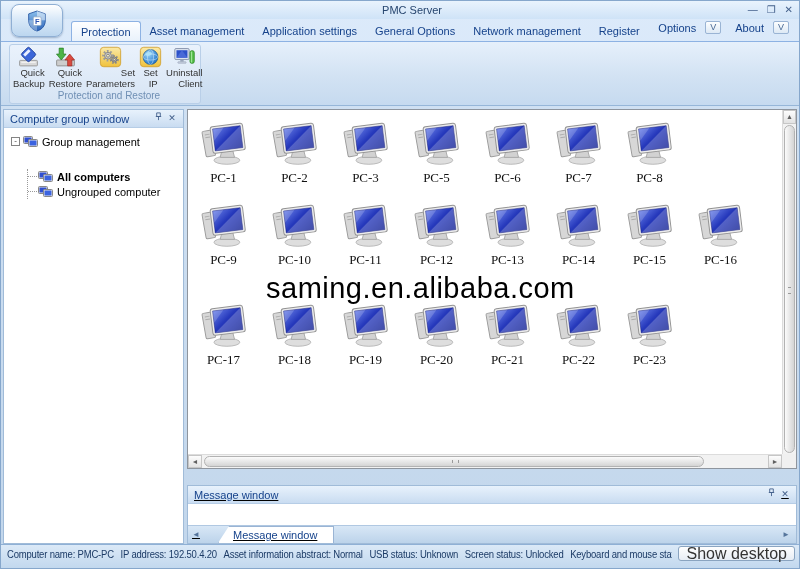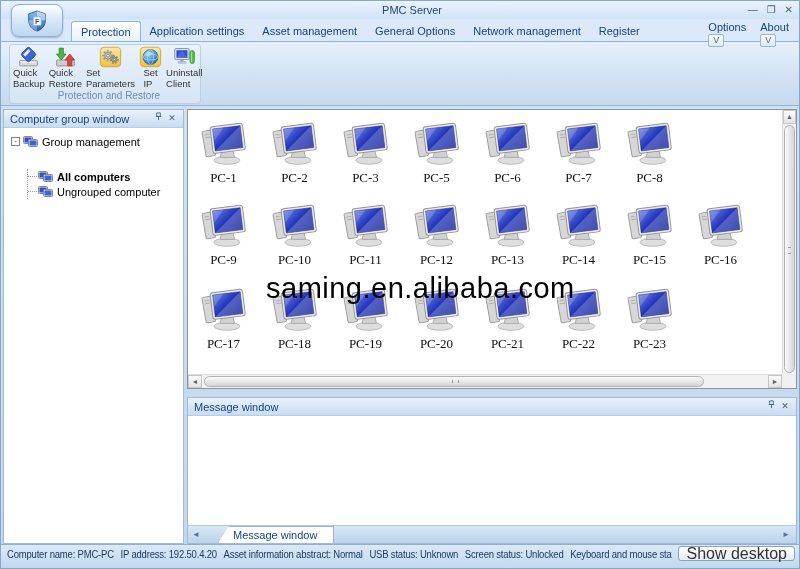--- a/index.html
+++ b/index.html
@@ -15,33 +15,33 @@
   
   .orb { position:absolute; left:10px; top:3px; width:52px; height:33px; border-radius:8px;
          background:linear-gradient(#ffffff,#d9e9f8 45%,#bcd6ef); border:1px solid #8fafd4;
          box-shadow:0 1px 2px rgba(60,90,130,.4); display:flex; align-items:center; justify-content:center; z-index:5; }
 
   
   .tabrow { height:22px; flex:none; display:flex; align-items:flex-end; padding-left:70px; position:relative; }
   .tab { height:20px; line-height:20px; padding:0 9px; font-size:11px; color:#15428b; border-radius:3px 3px 0 0; white-space:nowrap; }
   .tab.active { background:linear-gradient(#fdfeff,#e9f2fb); border:1px solid #8db2e3; border-bottom:none; }
   .right-menus { position:absolute; right:10px; top:2px; display:flex; gap:14px; z-index:4; }
-  .menu { display:flex; flex-direction:column; align-items:flex-start; gap:1px; }
+  .menu { display:flex; flex-direction:row; align-items:center; gap:9px; }
   .menu-label { font-size:11px; color:#15428b; }
   .v-btn { width:16px; height:13px; font-size:9px; line-height:11px; text-align:center; color:#4a6a95;
            background:linear-gradient(#fdfefe,#dde9f5); border:1px solid #9ab4d4; border-radius:2px; }
 
   
   .ribbon { height:65px; flex:none; background:linear-gradient(#e6f0fb,#d2e2f3 55%,#c6daef);
             border-top:1px solid #8db2e3; border-bottom:1px solid #96b6d8; padding:2px 0 0 8px; }
   .rgroup { width:192px; height:60px; border:1px solid #b9cfe8; border-radius:3px;
             background:linear-gradient(#eaf2fc,#d6e4f4); display:flex; flex-direction:column; }
   .rbuttons { flex:1; display:flex; justify-content:space-between; padding:0 1px; }
   .rbtn { display:flex; flex-direction:column; align-items:center; padding:1px 2px 0 2px; font-size:9.5px;
-          color:#333; text-align:left; line-height:10.5px; border-radius:2px; }
+          color:#333; text-align:right; line-height:10.5px; border-radius:2px; }
   .rbtn svg { width:23px; height:22px; flex:none; }
   .rcaption { height:13px; flex:none; text-align:center; font-size:10px; color:#6f8fb4; line-height:12px;margin-left:8px; }
 
   
   .workspace { flex:1; min-height:0; display:flex; gap:3px; padding:3px 2px 0 2px; background:linear-gradient(#cfe0f2,#c3d7ec); }
 
   .panel-header { height:18px; flex:none; background:linear-gradient(#e8f2fc,#c9dcf1); border-bottom:1px solid #b6cde6;
                   display:flex; align-items:center; padding:0 4px 0 6px; font-size:11px; color:#15428b; }
   .ph-spacer { flex:1; }
   .ph-icon { width:14px; height:13px; font-size:9px; color:#44618c; text-align:center; line-height:13px; }
@@ -54,24 +54,24 @@
               text-align:center; color:#333; margin:0 3px 0 5px; }
   .tree-icon { width:15px; height:12px; flex:none; margin-right:4px; }
   .tree-children { margin-left:21px;margin-top:20px; }
   .tree-children .tree-row { position:relative; padding-left:10px; }
   .tree-children .tree-row::before { content:""; position:absolute; left:0; top:7px; width:9px; border-top:1px dotted #9a9a9a; }
   .tree-children { border-left:1px dotted #9a9a9a; }
   .bold { font-weight:bold; }
 
   
   .main-col { flex:1; min-width:0; display:flex; flex-direction:column; }
-  .canvas-wrap { height:280px; flex:none; position:relative; border:1px solid #8e959e; background:#fff; overflow:hidden; }
+  .canvas-wrap { height:360px; flex:none; position:relative; border:1px solid #8e959e; background:#fff; overflow:hidden; }
   .pc-grid { position:absolute; left:0; top:0; right:14px; bottom:14px; padding-top:12px; overflow:hidden; }
   .pc-row { display:flex; margin-bottom:18px; }
-  .pc-row:nth-child(2) { margin-bottom:20px; }
+  .pc-row:nth-child(2) { margin-bottom:36px; }
   .pc-item { width:71px; display:flex; flex-direction:column; align-items:center; }
   .pc-item svg { width:50px; height:44px; }
   .pc-label { margin-top:4px; font-family:"Liberation Serif",serif; font-size:13px; color:#111; }
   .watermark { position:absolute; left:78px; top:162px; font-size:29px; color:#000000; letter-spacing:0.5px; z-index:3; }
 
   
   .vscroll { position:absolute; top:0; right:0; bottom:14px; width:14px; background:#f2f2f2; border-left:1px solid #dcdcdc;
              display:flex; flex-direction:column; }
   .scroll-btn { height:14px; width:100%; flex:none; background:linear-gradient(#fdfdfd,#e2e2e2); border:1px solid #c6c6c6;
                 color:#606060; font-size:7px; text-align:center; line-height:12px; }
@@ -80,21 +80,21 @@
   .vthumb::after { content:""; position:absolute; left:3px; right:3px; top:50%; height:5px; margin-top:-2px;
                    border-top:1px solid #9a9a9a; border-bottom:1px solid #9a9a9a; }
   .hscroll { position:absolute; left:0; right:14px; bottom:0; height:14px; background:#f2f2f2; border-top:1px solid #dcdcdc; display:flex; }
   .hthumb { width:500px; margin:1px 2px; background:linear-gradient(#fbfbfb,#d4d4d4); border:1px solid #b2b2b2; border-radius:6px; position:relative; }
   .hthumb::after { content:""; position:absolute; top:3px; bottom:3px; left:50%; width:5px; margin-left:-2px;
                    border-left:1px solid #9a9a9a; border-right:1px solid #9a9a9a; }
   .hscroll .right-btn { margin-left:auto; }
   .scroll-corner { position:absolute; right:0; bottom:0; width:14px; height:14px; background:#f0f0f0; }
 
   
-  .message-panel { margin-top:8px; flex:1; min-height:0; display:flex; flex-direction:column; border:1px solid #a0bbd8; background:#fff; }
+  .message-panel { margin-top:16px; flex:1; min-height:0; display:flex; flex-direction:column; border:1px solid #a0bbd8; background:#fff;text-decoration:underline; }
   .msg-body { flex:1; background:#fff; }
   .tabstrip { height:18px; flex:none; background:linear-gradient(#d8e7f6,#bcd3ea); border-top:1px solid #b0c8e2;
               display:flex; align-items:flex-end; position:relative; }
   .strip-arrow { width:16px; font-size:8px; color:#55759c; text-align:center; line-height:17px; align-self:stretch; }
   .strip-tab { margin-left:14px; background:#fff; border:1px solid #9ab4d4; border-bottom:none; height:17px;
                padding:0 16px 0 14px; font-size:11px; color:#15428b; line-height:16px;
                clip-path:polygon(11px 0, 100% 0, 100% 100%, 0 100%); }
   .strip-arrow-right { position:absolute; right:2px; top:0; }
 
   
@@ -150,22 +150,22 @@
       <path d="M12 1 L22 4.5 V12 H12 Z" fill="#e9f3fc" opacity="0.55"></path>
       <path d="M12 12 H2 C2 19 6.5 23.5 12 25 Z" fill="#e9f3fc" opacity="0.35"></path>
       <rect x="7.5" y="8" width="9.5" height="10.5" rx="1.5" fill="#ffffff" stroke="#8fa8c8"></rect>
       <text x="12.3" y="16.6" font-size="9" font-weight="bold" fill="#2a52b0" text-anchor="middle" font-family="Liberation Sans, sans-serif">F</text>
     </svg>
   </div>
 
   <div class="tabrow">
     <div style="display:flex" id="tabs">
         <div class="tab active">Protection</div>
+        <div class="tab">Asset management</div>
         <div class="tab">Application settings</div>
-        <div class="tab">Asset management</div>
         <div class="tab">General Options</div>
         <div class="tab">Network management</div>
         <div class="tab">Register</div>
       </div>
     <div class="right-menus" id="rightMenus">
         <div class="menu">
           <span class="menu-label">Options</span>
           <span class="v-btn">V</span>
         </div>
         <div class="menu">

